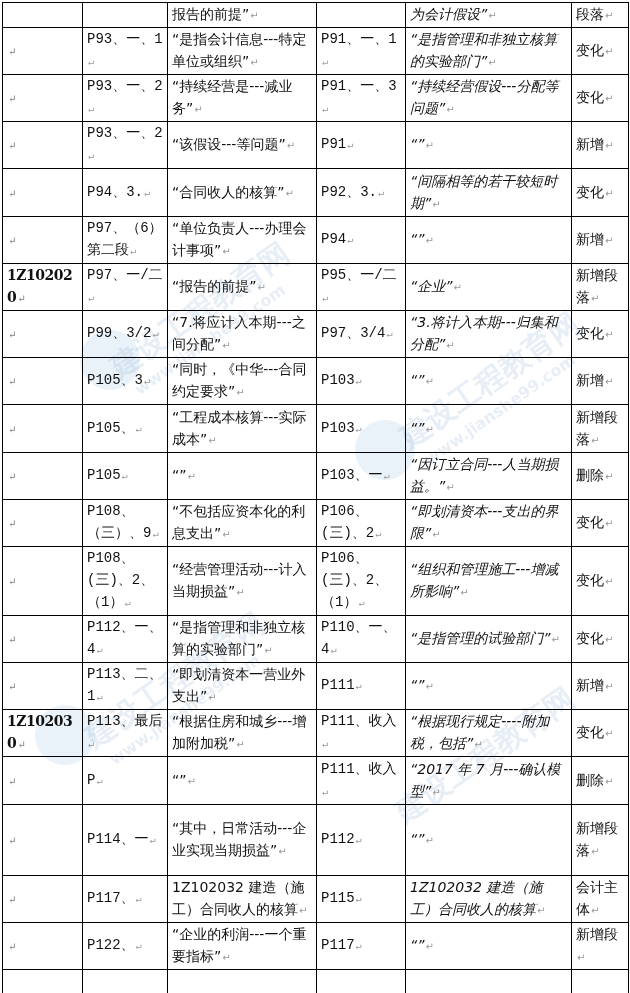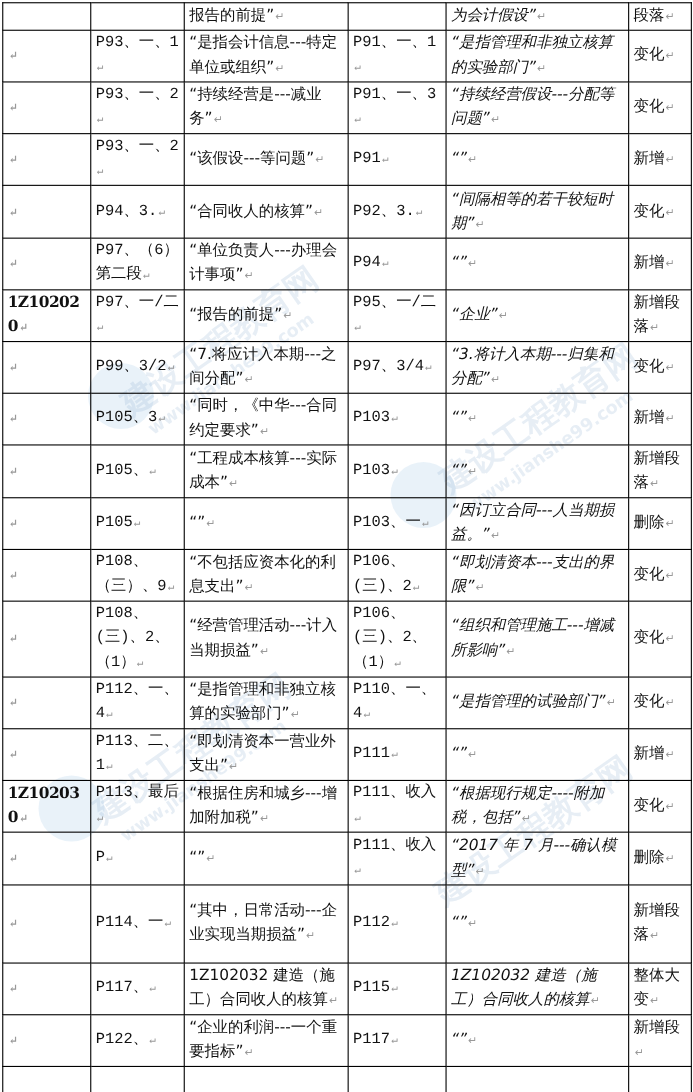--- a/index.html
+++ b/index.html
@@ -176,21 +176,21 @@
         <td class="c-p2"><span>P112</span><span class="pm">↵</span></td>
         <td class="c-t2"><span>“”</span><span class="pm">↵</span></td>
         <td class="c-st"><span>新增段落</span><span class="pm">↵</span></td>
       </tr>
       <tr style="height: 47px;">
         <td class="c-sec"><span></span><span class="pm">↵</span></td>
         <td class="c-p1"><span>P117、</span><span class="pm">↵</span></td>
         <td class="c-t1"><span>1Z102032 建造（施工）合同收人的核算</span><span class="pm">↵</span></td>
         <td class="c-p2"><span>P115</span><span class="pm">↵</span></td>
         <td class="c-t2"><span>1Z102032 建造（施工）合同收人的核算</span><span class="pm">↵</span></td>
-        <td class="c-st"><span>整体大变</span><span class="pm">↵</span></td>
+        <td class="c-st"><span>会计主体</span><span class="pm">↵</span></td>
       </tr>
       <tr style="height: 46px;">
         <td class="c-sec"><span></span><span class="pm">↵</span></td>
         <td class="c-p1"><span>P122、</span><span class="pm">↵</span></td>
         <td class="c-t1"><span>“企业的利润---一个重要指标”</span><span class="pm">↵</span></td>
         <td class="c-p2"><span>P117</span><span class="pm">↵</span></td>
         <td class="c-t2"><span>“”</span><span class="pm">↵</span></td>
         <td class="c-st"><span>新增段</span><span class="pm">↵</span></td>
       </tr>
       <tr style="height: 47px;">

